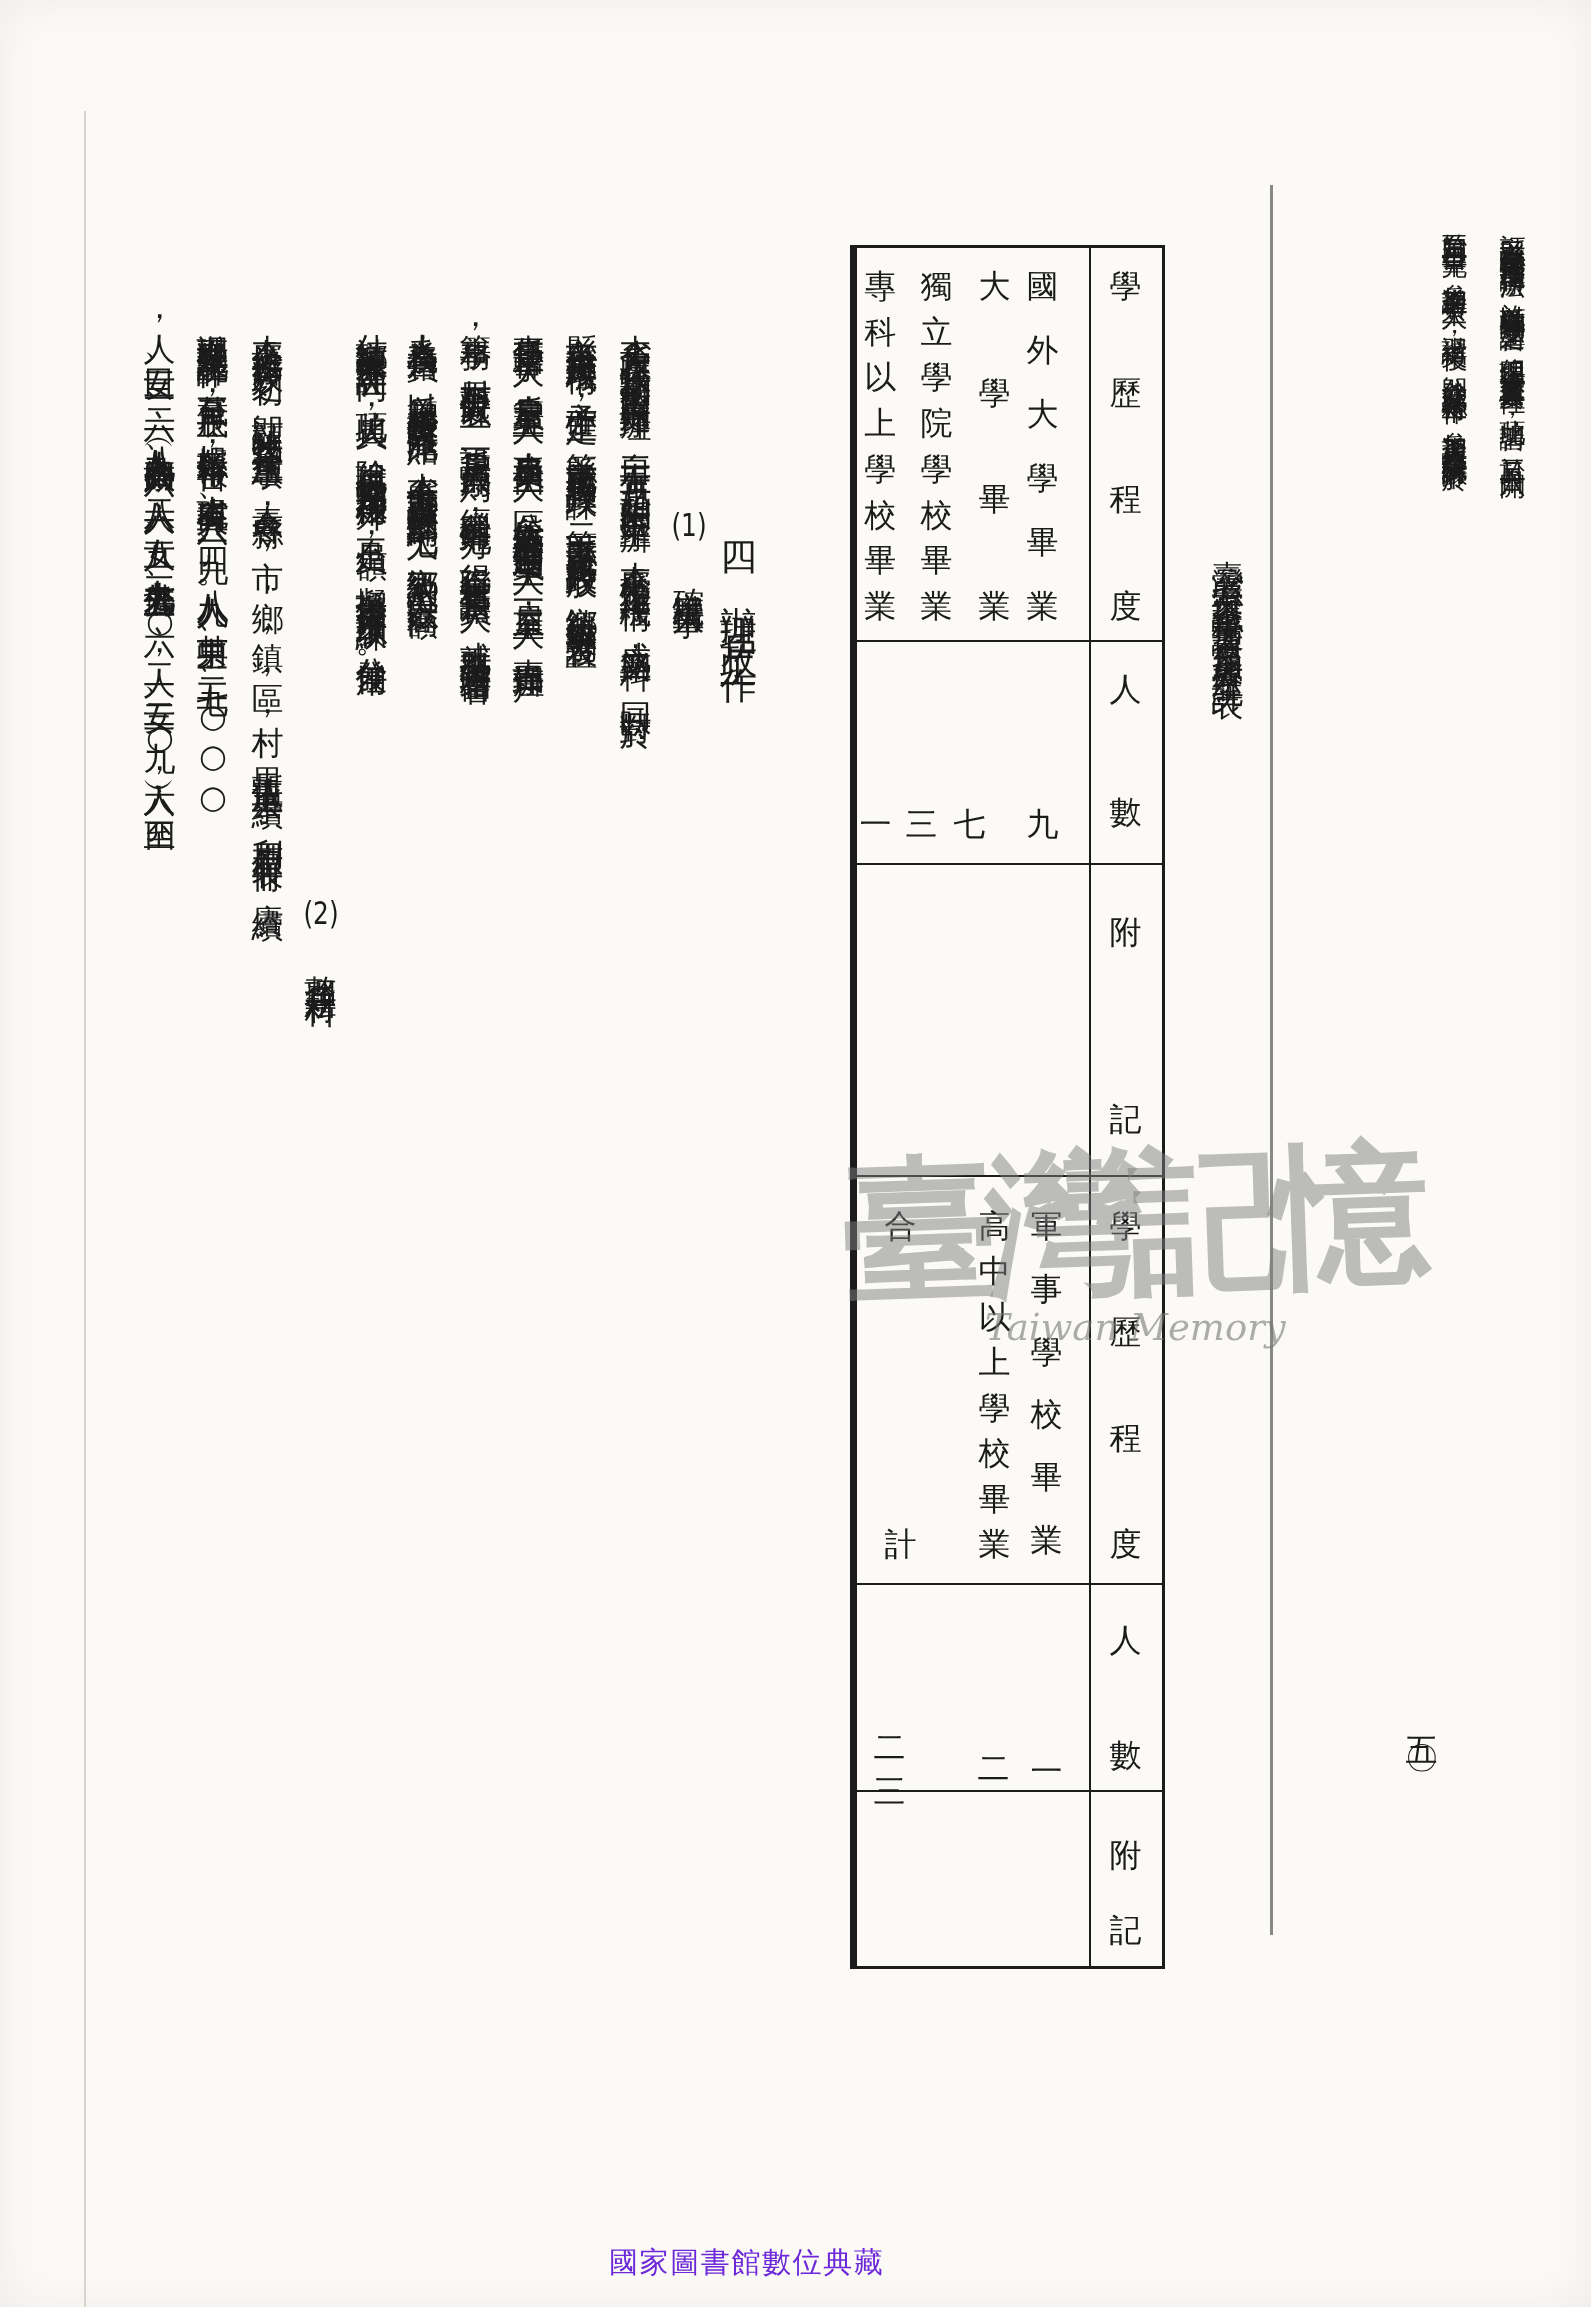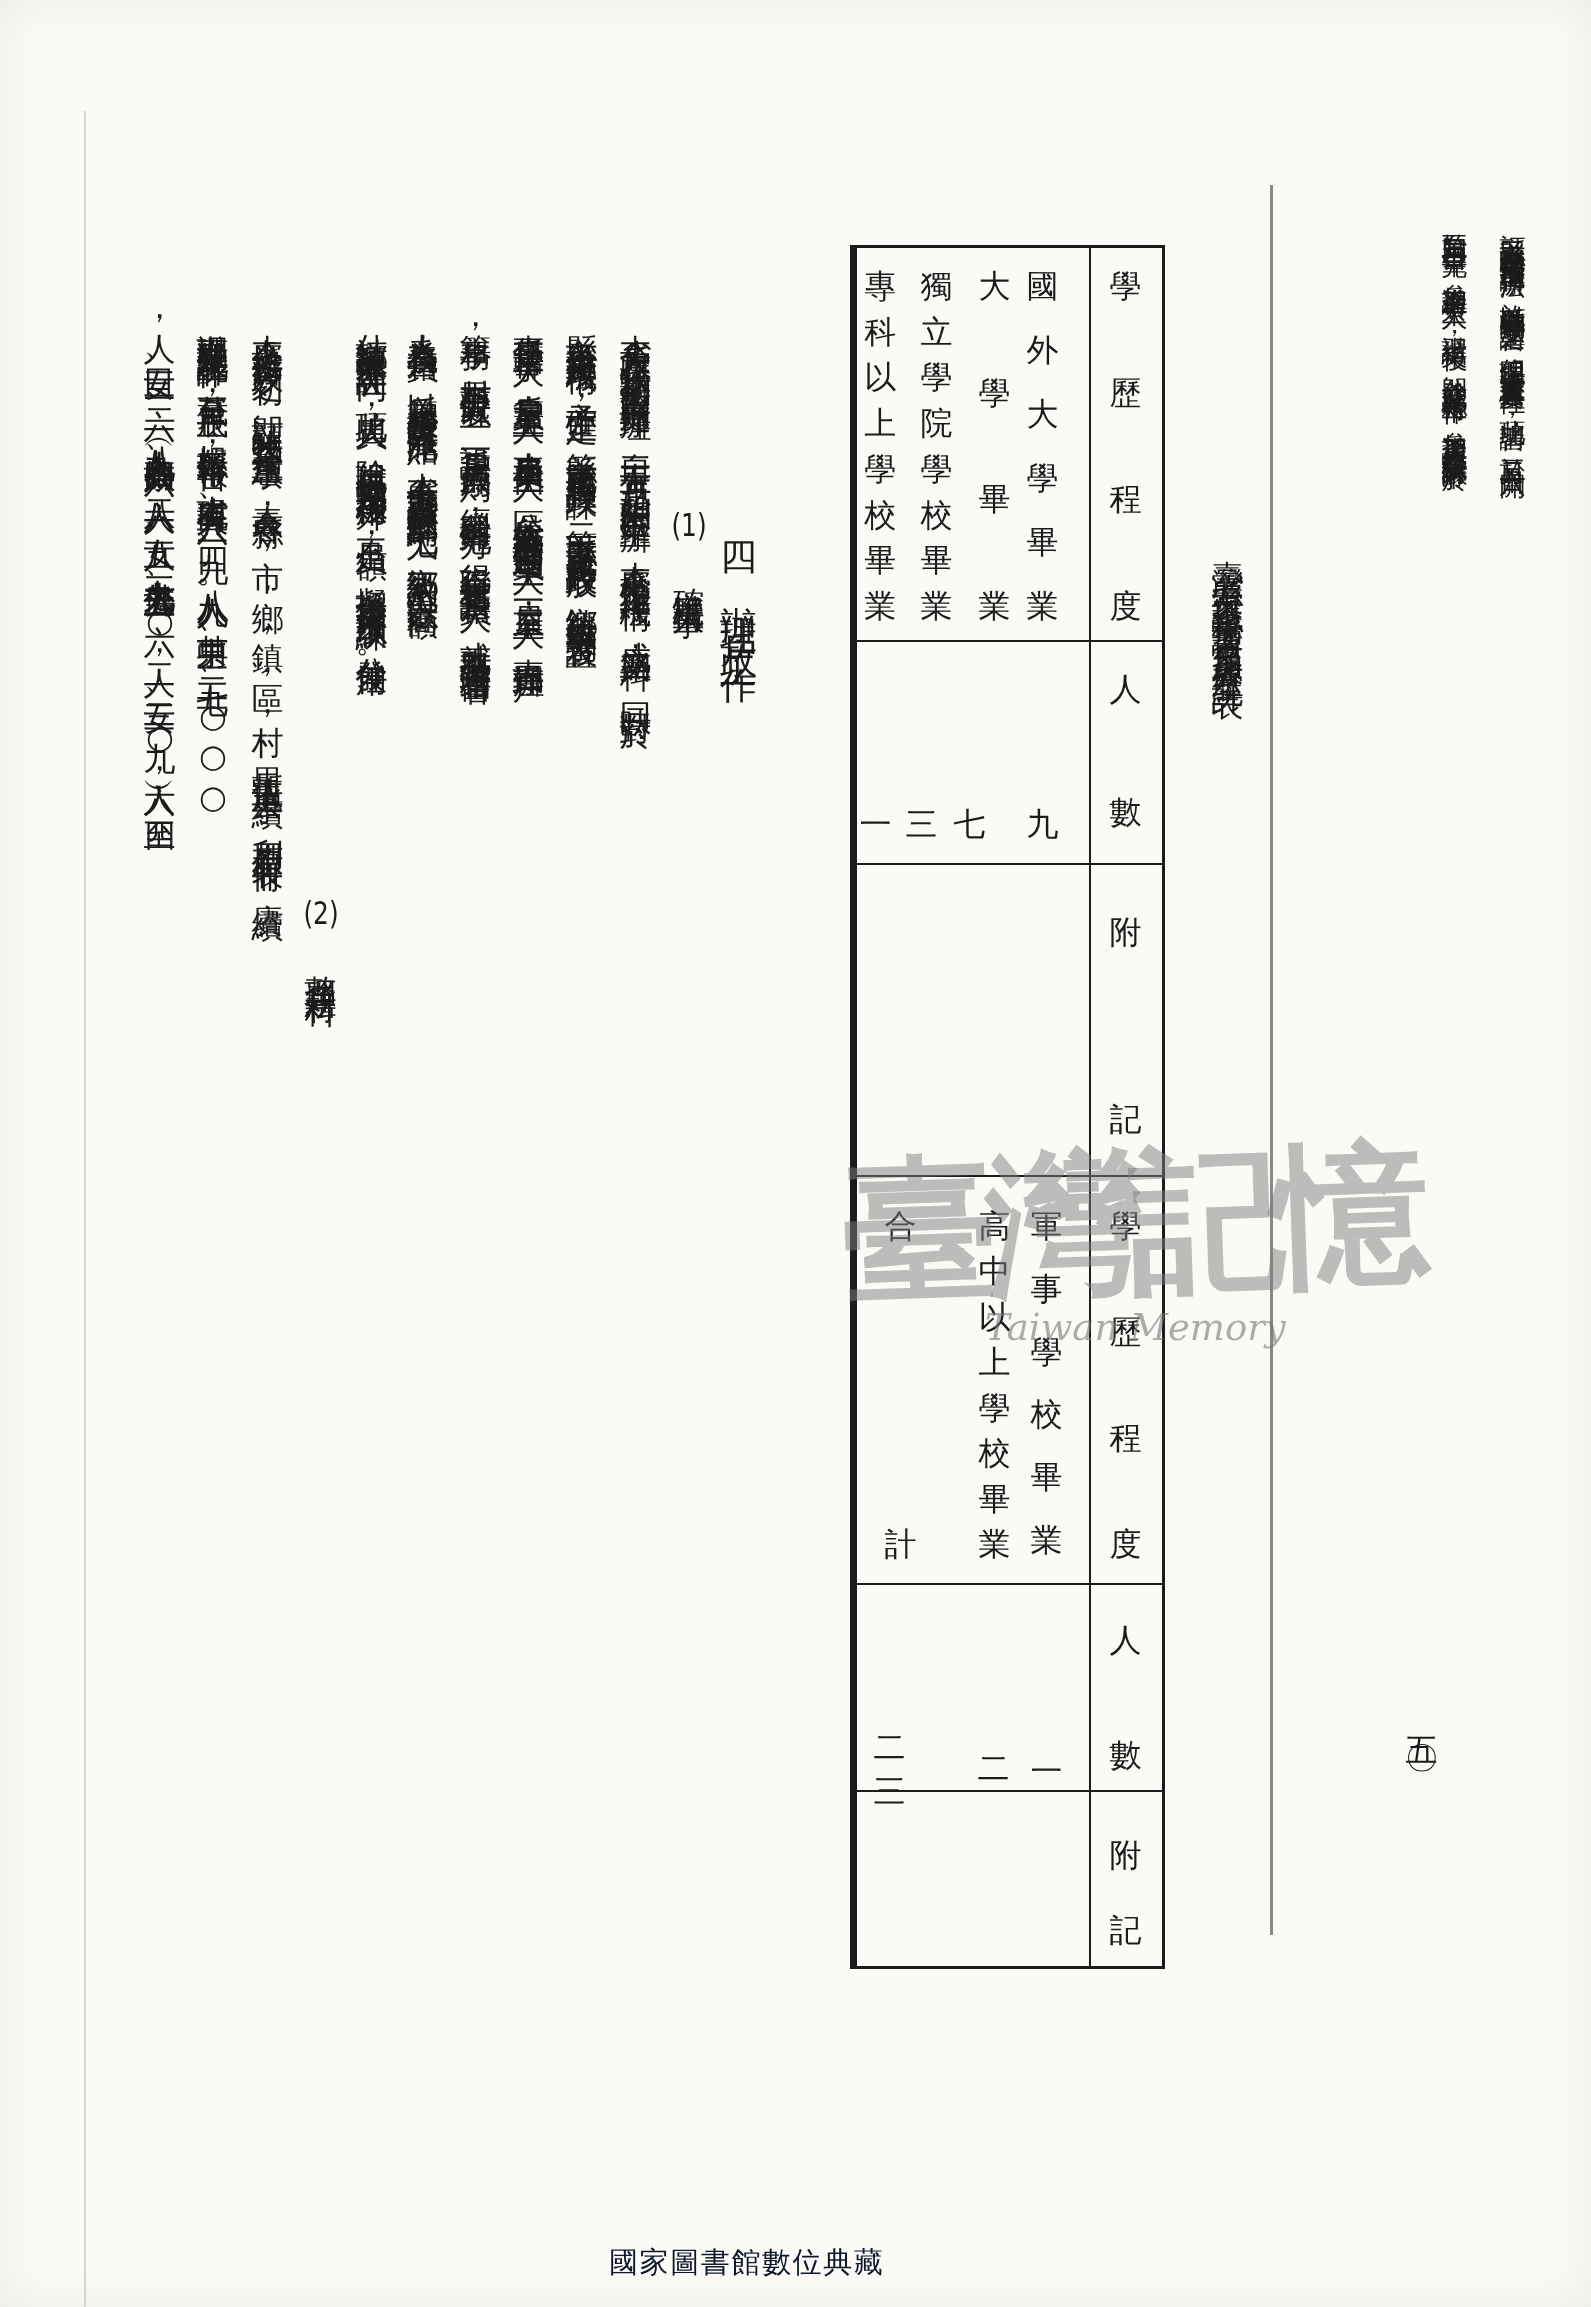--- a/index.html
+++ b/index.html
@@ -17,21 +17,21 @@
   .subttl span.t{margin-inline-start:20.7px;}
   .wm-cjk{position:absolute;left:842px;top:1120px;font-family:"DejaVu Serif",serif;
           font-weight:bold;font-size:155px;letter-spacing:-11px;color:rgba(125,125,125,.5);
           transform:rotate(-2deg);z-index:9;pointer-events:none;}
   .wm-lat{position:absolute;left:985px;top:1306px;font-family:"DejaVu Serif",serif;
           font-style:italic;font-size:37px;color:rgba(118,118,118,.6);z-index:9;pointer-events:none;}
   .fold{position:absolute;left:1270px;top:185px;width:3.2px;height:1750px;
         background:#2a2a2a;opacity:.55;}
   .gutter{position:absolute;left:84px;top:111px;width:2.4px;height:2196px;background:#d8d5d0;}
   .footer{position:absolute;left:609px;top:2243px;font-size:29px;letter-spacing:1.6px;
-          color:#0f172a;}
+          color:#6d28d9;}
 </style>
 </head>
 <body>
 
 <div class="page">
 
   <div class="gutter"></div>
   <div class="fold"></div>
 
   <div class="vcol" style="left:1500px;top:213px;font-size:26px;letter-spacing:2.4px;height:1750px;">訂定縣市參議會秘書短期法令講習辦法，施以各種有關法令之講習，俾明現行法令之實質與其重要性，此項講習，於三月二十六日開</div>

